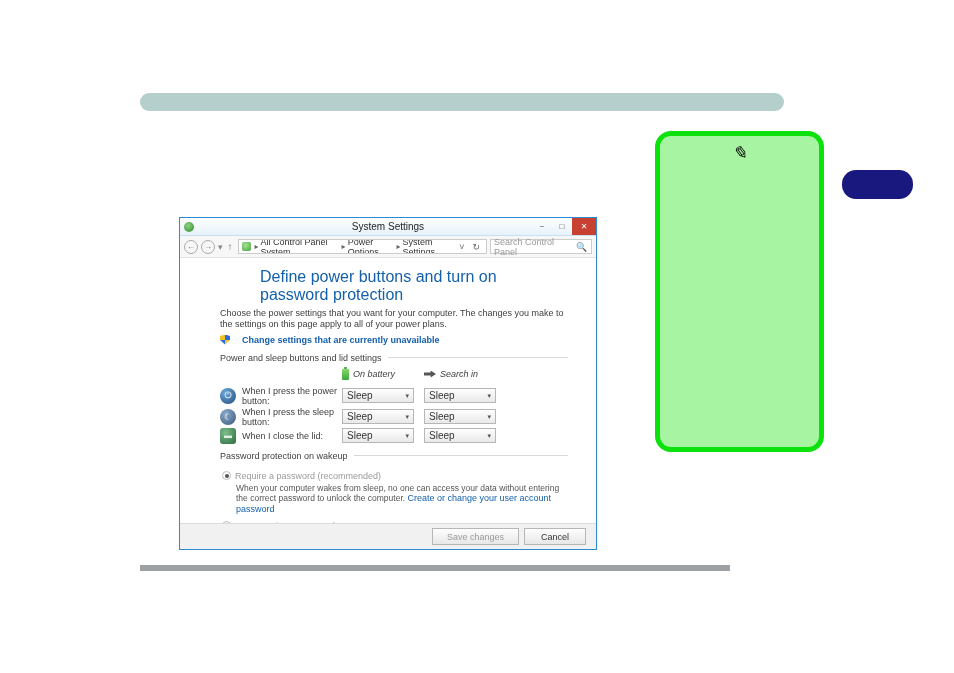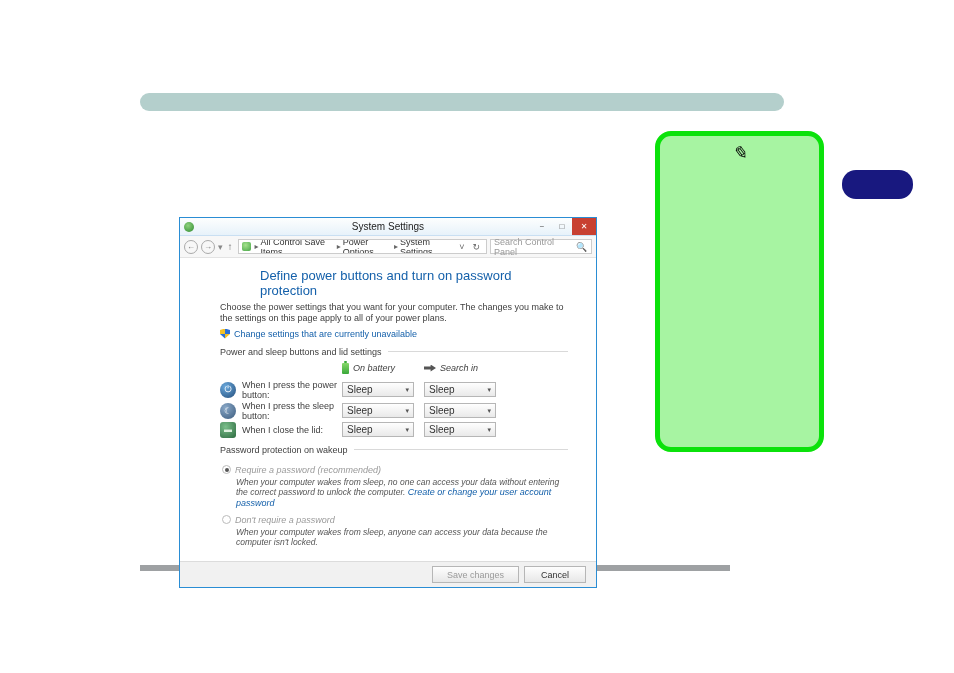--- a/index.html
+++ b/index.html
@@ -56,21 +56,21 @@
     height: 6px;
     background: #9ea1a3;
   }
 
   
   .window {
     position: absolute;
     left: 179px;
     top: 217px;
     width: 418px;
-    height: 371px;
+    height: 333px;
     border: 1px solid #2a8dd4;
     background: #fff;
     display: flex;
     flex-direction: column;
   }
   .titlebar {
     height: 18px;
     background: linear-gradient(#fdfefe,#e7f2fa);
     border-bottom: 1px solid #c9dff2;
     display: flex;
@@ -182,36 +182,37 @@
   }
 
   .content {
     flex: 1;
     padding: 10px 28px 0 40px;
     font-size: 9px;
     color: #404040;
     overflow: hidden;
   }
   .content h1 {
-    font-size: 13px;
+    font-size: 16px;
     font-weight: 400;
     color: #1460aa;
     margin-bottom: 4px;
     padding-left: 40px;
   }
   .content p.sub {
     font-size: 9px;
     line-height: 1.25;
     margin-bottom: 4px;
   }
   .link-row {
     display: flex;
     align-items: flex-end;
-    gap: 4px;
+    gap: 12px;
     margin-bottom: 8px;
+    font-weight: bold;
   }
   .shield {
     display:inline-block;
     width:10px;height:10px;
     position:relative;
   }
   .shield::before{
     content:"";
     position:absolute;inset:0;
     background: conic-gradient(#2a6fd6 0 25%, #f2c028 0 50%, #2a6fd6 0 75%, #f2c028 0 100%);
@@ -293,21 +294,21 @@
     cursor: pointer;
   }
   .dd::after {
     content: "▾";
     position: absolute;
     right: 4px;
     font-size: 7px;
     color: #555;
   }
 
-  .radio-block { margin: 4px 0 0 2px; font-style: italic; }
+  .radio-block { margin: 4px 0 0 2px; }
   .radio-line { display:flex; align-items:center; gap:4px; font-size:9px;}
   .radio {
     width:9px;height:9px;border:1px solid #888;border-radius:50%;
     display:flex;align-items:center;justify-content:center;flex-shrink:0;
   }
   .radio.sel::after{content:"";width:4px;height:4px;background:#555;border-radius:50%;}
   .radio-desc {
     font-size: 8.5px;
     color: #555;
     margin: 2px 0 5px 14px;
@@ -363,21 +364,21 @@
   </div>
 
   <div class="navbar">
     <div class="nav-circle">←</div>
     <div class="nav-circle">→</div>
     <span class="nav-sep">▾</span>
     <div class="up-arrow">↑</div>
     <div class="breadcrumb">
       <span class="bc-icon"></span>
       <span class="bc-caret">▸</span>
-      <span>All Control Save Items</span>
+      <span>All Control Panel System</span>
       <span class="bc-caret">▸</span>
       <span>Power Options</span>
       <span class="bc-caret">▸</span>
       <span>System Settings</span>
       <span class="refresh" style="margin-left:auto">˅</span>
       <span class="refresh">↻</span>
     </div>
     <div class="searchbox">
       <span>Search Control Panel</span>
       <span class="mg">🔍</span>

